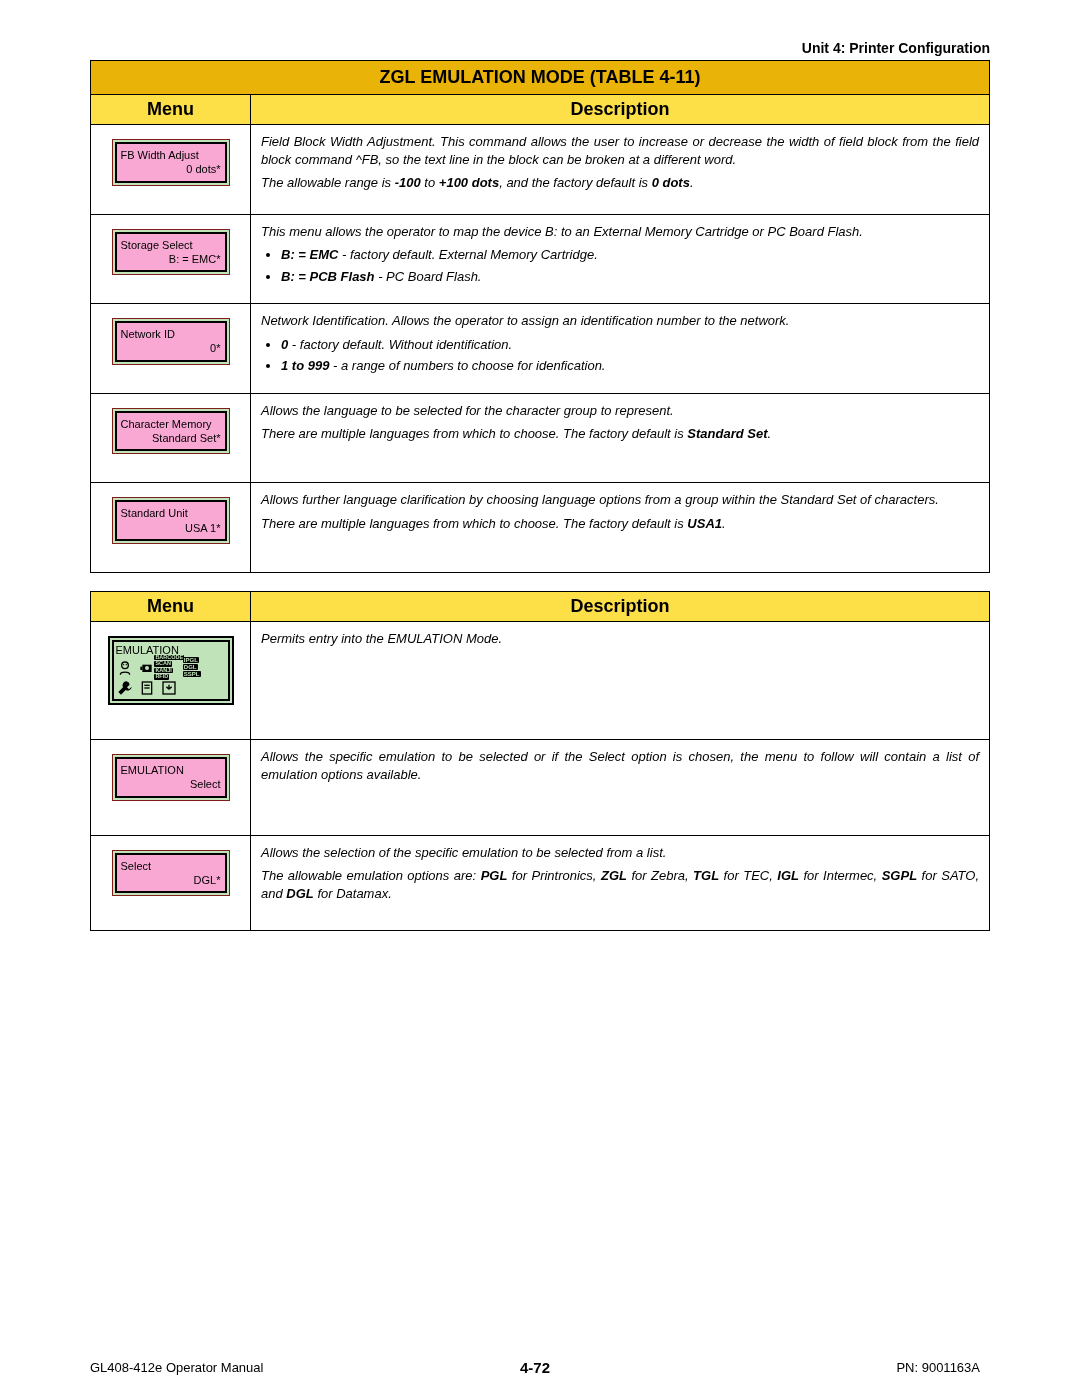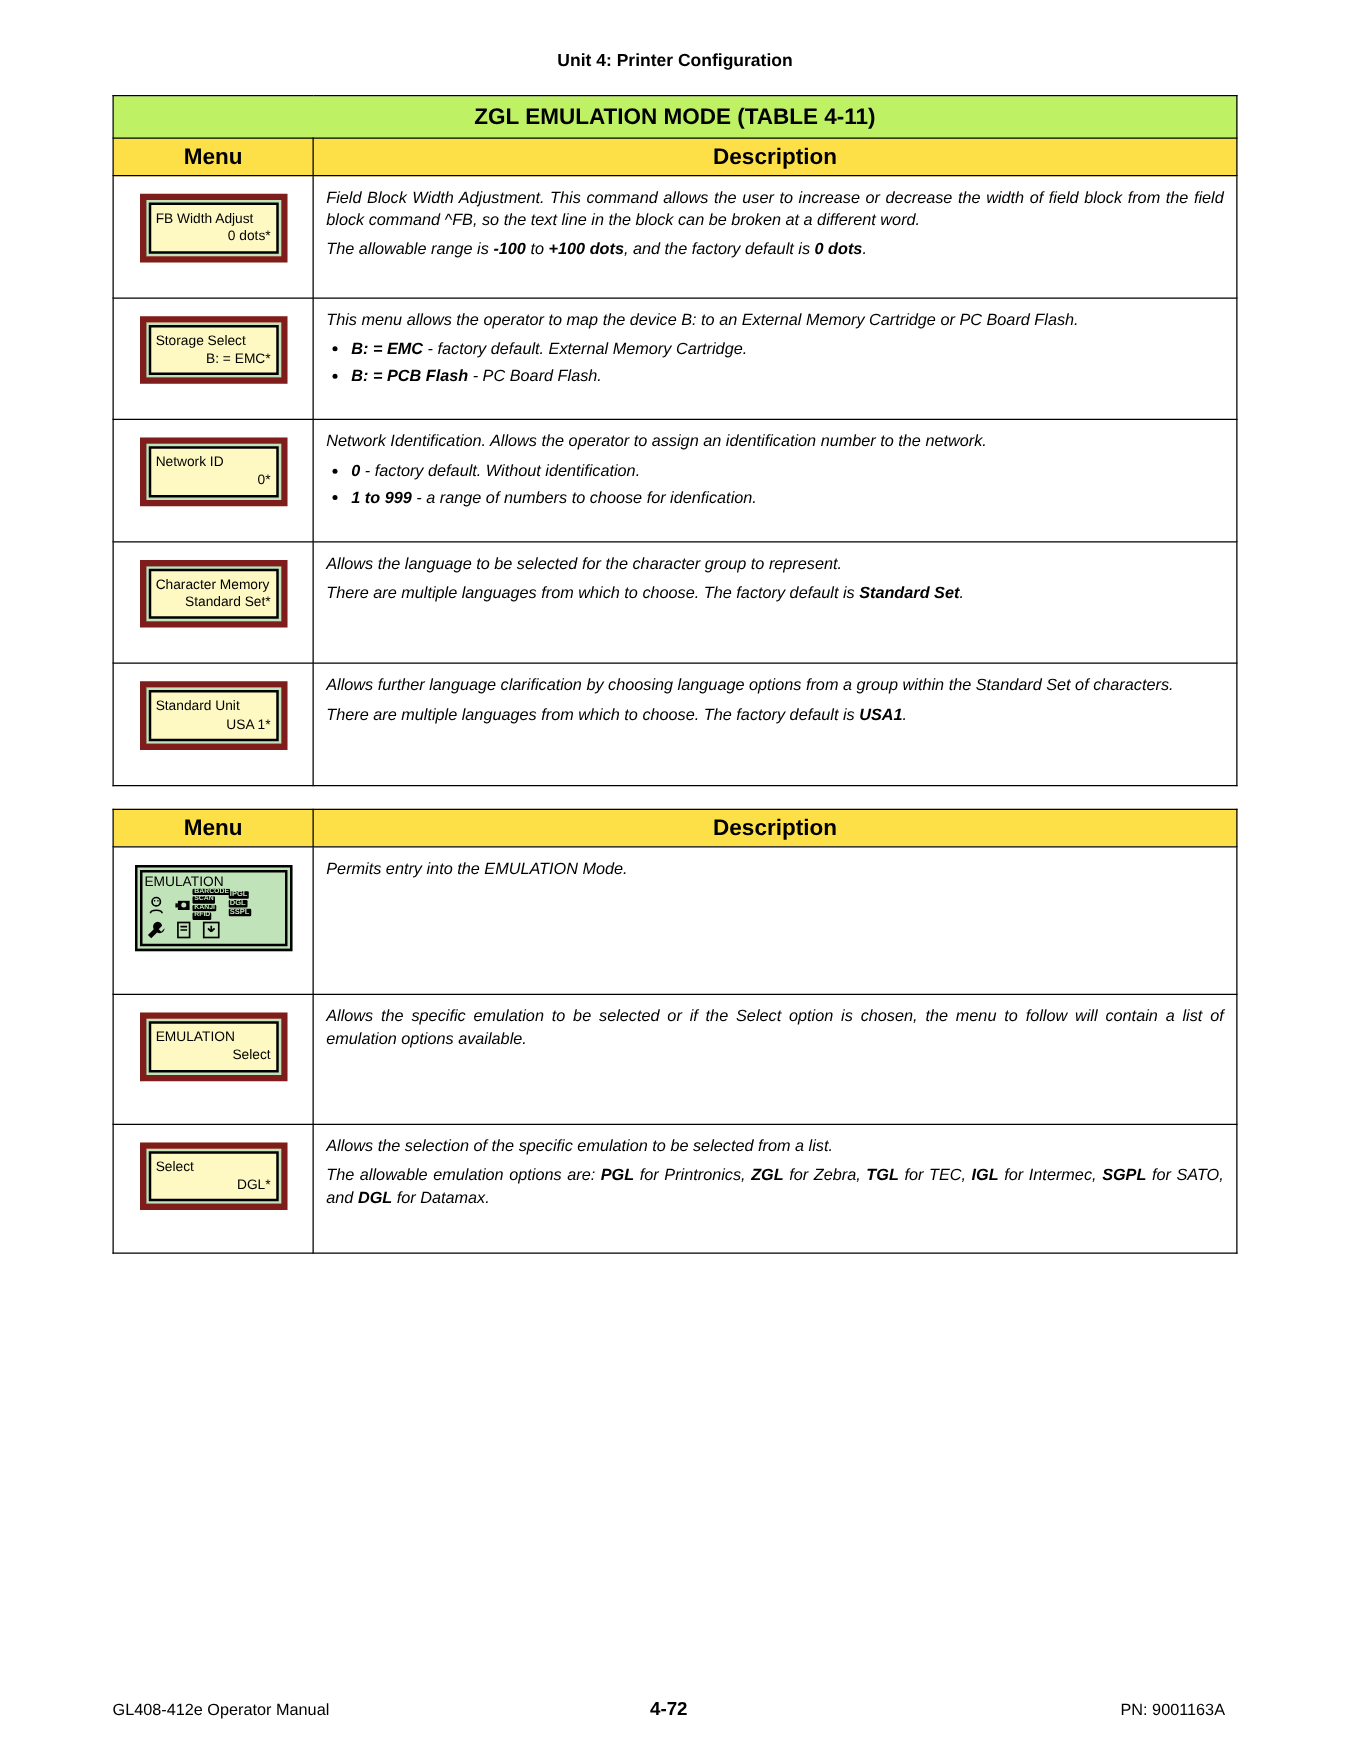--- a/index.html
+++ b/index.html
@@ -12,36 +12,36 @@
     color: #000;
   }
   .page {
     width: 1080px;
     height: 1397px;
     margin: 0 auto;
     padding: 40px 90px 0 90px;
     position: relative;
   }
   .unit-header {
-    text-align: center;
+    text-align: right;
     font-weight: bold;
     font-size: 14px;
-    margin-bottom: 20px;
+    margin-bottom: 4px;
   }
   table.emul {
     width: 100%;
     border-collapse: collapse;
     margin-bottom: 18px;
   }
   table.emul td, table.emul th {
     border: 1px solid #000;
     vertical-align: top;
   }
   .title-cell {
-    background: #bef264;
+    background: #eab308;
     text-align: center;
     font-weight: bold;
     font-size: 18px;
     padding: 6px 4px;
   }
   .hdr-cell {
     background: #fde047;
     text-align: center;
     font-weight: bold;
     font-size: 18px;
@@ -59,22 +59,22 @@
     font-style: italic;
   }
   .desc-col p { margin: 0 0 6px 0; }
   .desc-col ul { margin: 2px 0 4px 20px; padding: 0; }
   .desc-col li { margin-bottom: 4px; }
   .justify { text-align: justify; }
 
   
   .lcd {
     display: inline-block;
-    background: #fef9c3;
-    border: 5px solid #7f1d1d;
+    background: #f9a8d4;
+    border: 1px solid #7f1d1d;
     box-shadow: inset 0 0 0 2px #c1e3b9, inset 0 0 0 4px #000;
     padding: 8px 8px 8px 8px;
     text-align: left;
     font-size: 11px;
     line-height: 1.3;
     min-width: 118px;
     min-height: 38px;
   }
   .lcd .l1 { display:block; }
   .lcd .l2 { display:block;text-align:right; }

